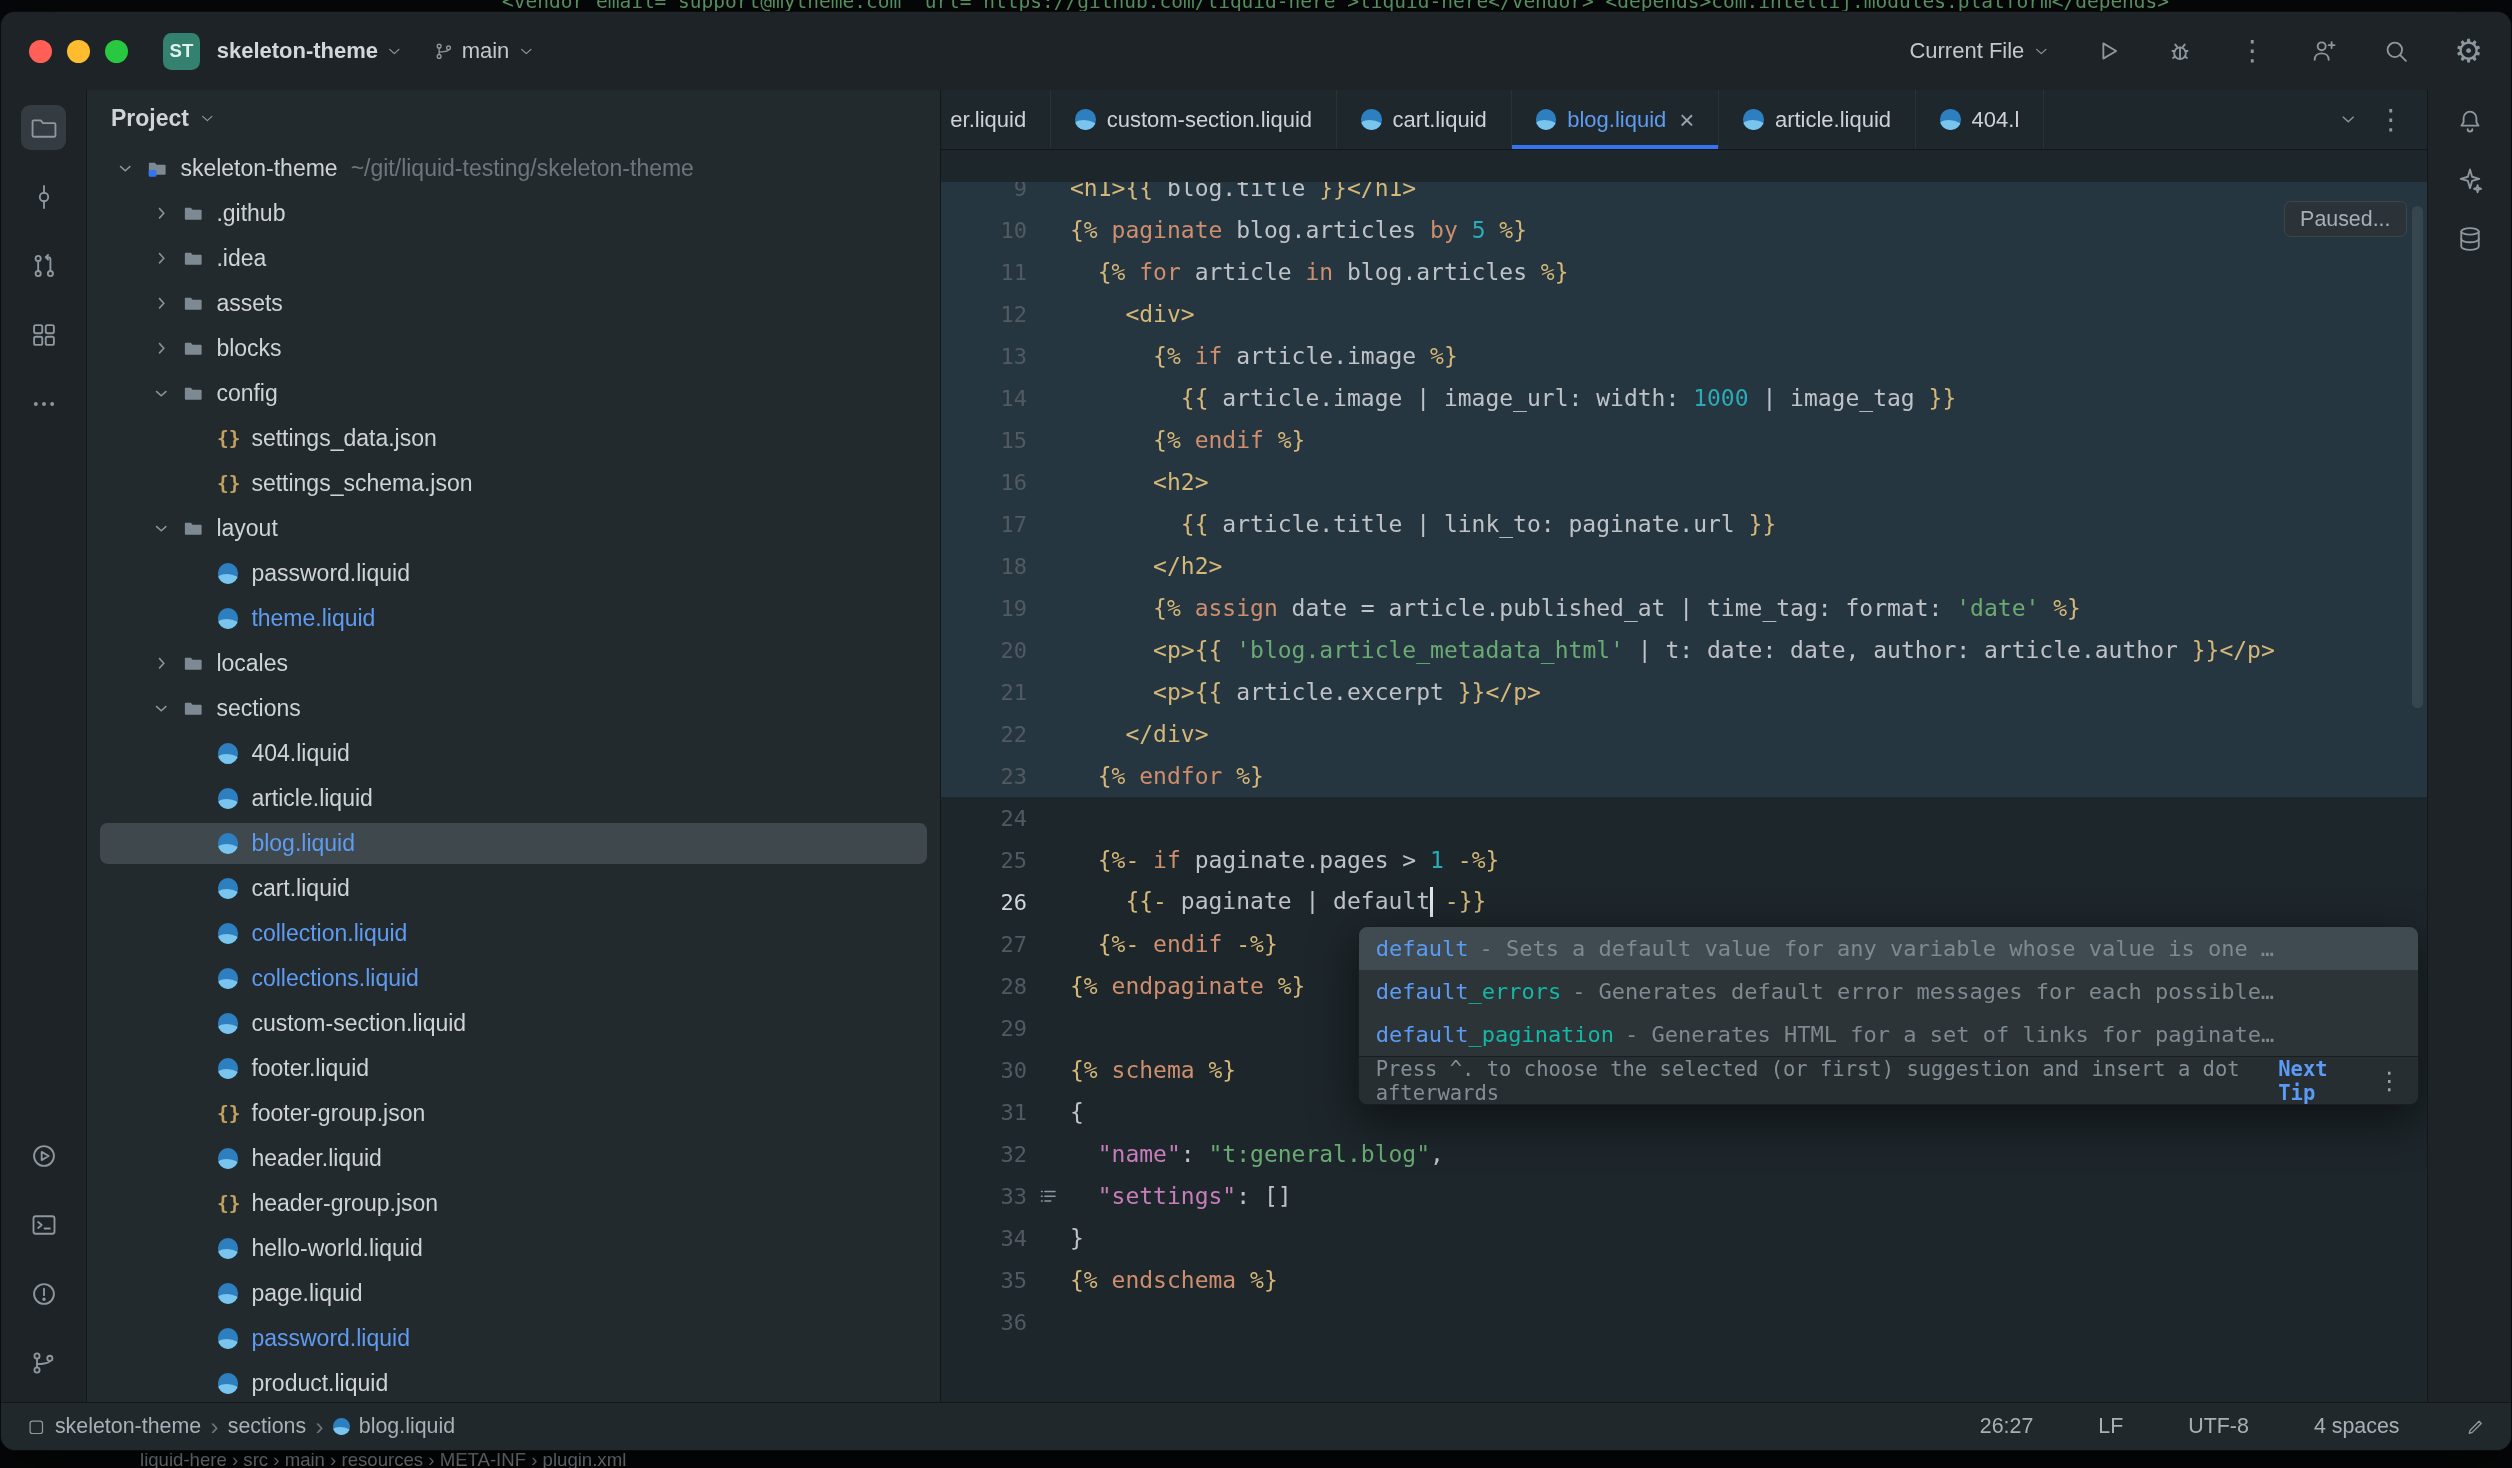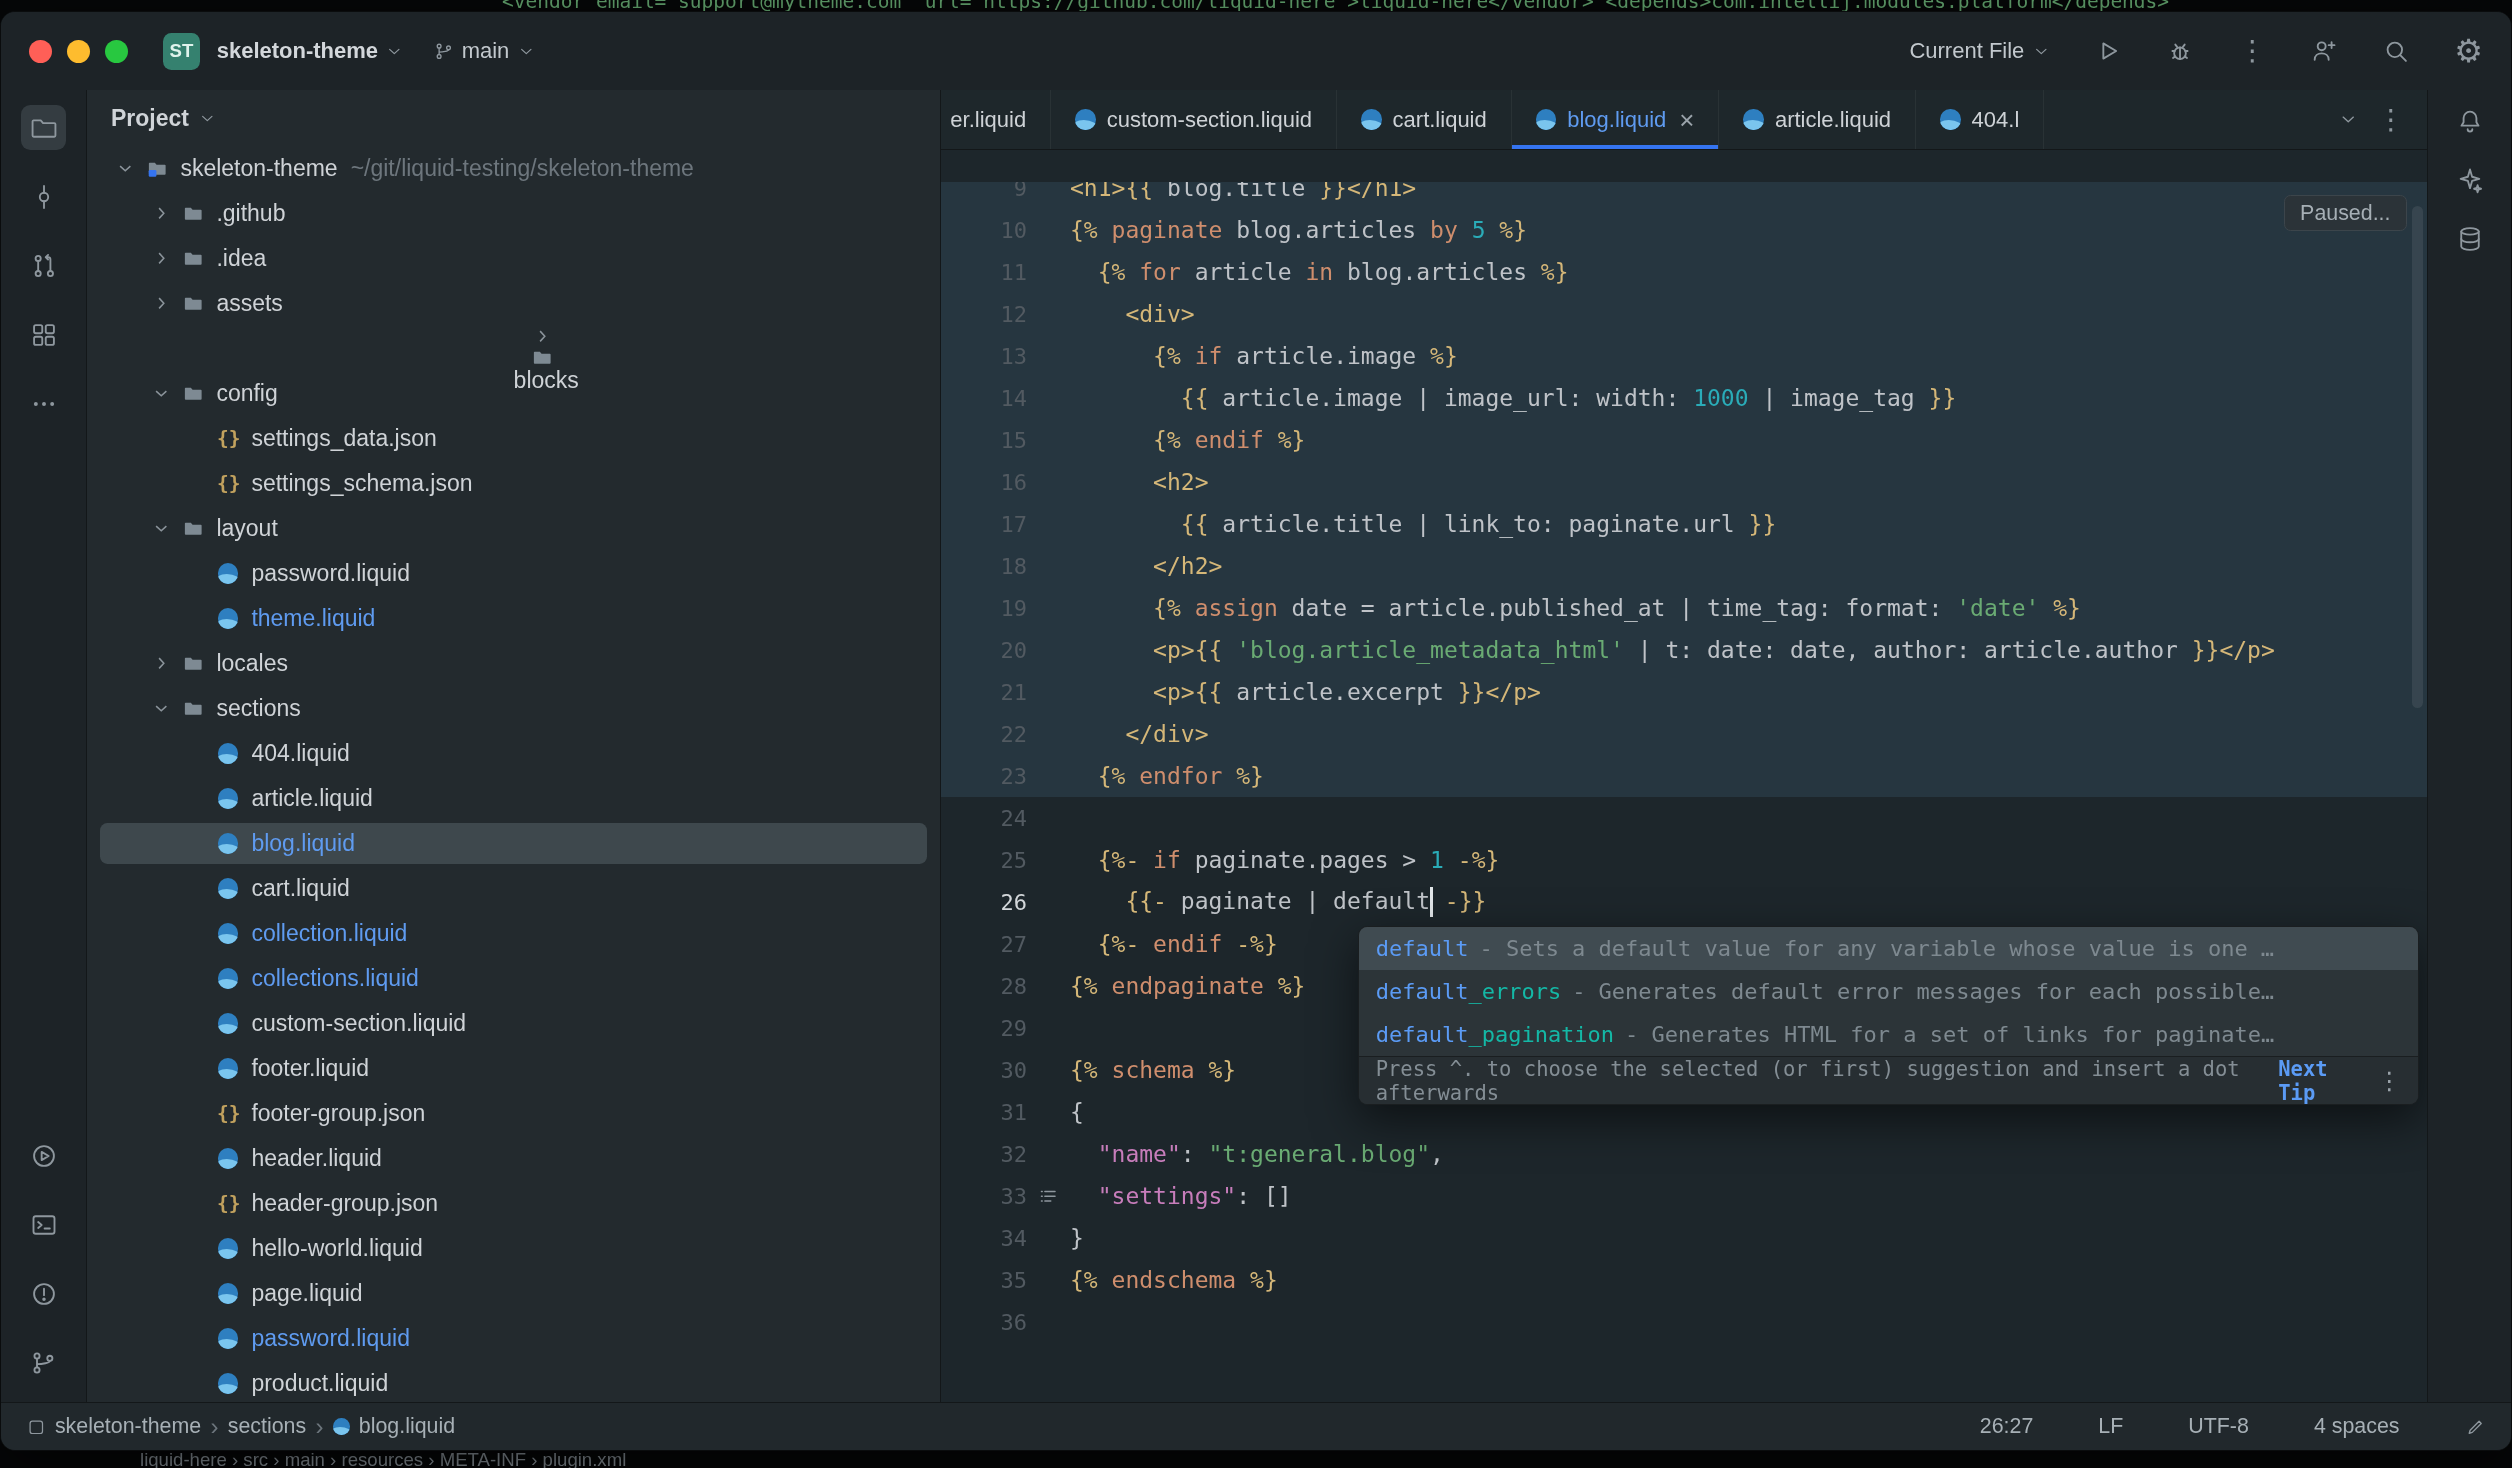--- a/index.html
+++ b/index.html
@@ -109,21 +109,21 @@
   .code-line.sel{background:var(--bg-sel-line);}
   .ln{width:86px;flex:none;text-align:right;color:#525a61;font-size:22px;}
   .ln.active{color:#d3d7da;}
   .gslot{width:43px;flex:none;display:flex;justify-content:center;}
   .ctext{white-space:pre;color:var(--tk-def);}
   .tk-t{color:var(--tk-tag)} .tk-k{color:var(--tk-kw)} .tk-n{color:var(--tk-num)}
   .tk-s{color:var(--tk-str)} .tk-j{color:var(--tk-key)} .tk-h{color:var(--tk-tag)}
   .tk-d{color:var(--tk-def)}
   .caret{display:inline-block;width:2.8px;height:30px;background:#e2e6e9;vertical-align:middle;margin-right:-1.9px;}
 
-  .paused-chip{position:absolute;top:13px;right:20.5px;background:#2b3338;border:0.9px solid #3c454b;
+  .paused-chip{position:absolute;top:19px;right:20.5px;background:#2b3338;border:0.9px solid #3c454b;
     border-radius:6.5px;padding:4.7px 15px;font-family:"Liberation Sans",sans-serif;font-size:21.4px;color:#a6afb5;z-index:3;}
   .scroll-thumb{position:absolute;right:3.7px;top:24px;width:11px;height:502px;border-radius:5.6px;
     background:rgba(255,255,255,.08);}
 
   
   .popup{position:absolute;left:417px;top:744px;width:1061px;background:#2c3438;border:0.9px solid #1a1e20;
     border-radius:9.3px;box-shadow:0 15px 45px rgba(0,0,0,.55);overflow:hidden;z-index:5;}
   .popup-row{height:43px;display:flex;align-items:center;padding:0 16.7px;white-space:nowrap;overflow:hidden;
     font-family:"DejaVu Sans Mono",monospace;font-size:22px;}
   .popup-row.selected{background:#404b51;}
@@ -375,21 +375,21 @@
             </span>
             <span class="tree-icon">
               <span class="ic small">
                 <svg viewBox="0 0 24 24">
                   <path d="M3 5.5h6.2l2 2.3h9.6a1 1 0 0 1 1 1v9.7a1 1 0 0 1-1 1H3.2a1 1 0 0 1-1-1V6.5a1 1 0 0 1 .8-1z" fill="#7e8a93" stroke="none"></path>
                 </svg>
               </span>
             </span>
             <span class="tree-label">assets</span>
           </div>
-          <div class="tree-row" style="padding-left: 58px; flex-direction: column;">
+          <div class="tree-row" style="padding-left: 58px;">
             <span class="tw">
               <svg viewBox="0 0 24 24" style="width: 20.5px; height: 20.5px; fill: none; stroke: currentcolor; stroke-width: 1.8;">
                 <polyline points="9.5 6 15 12 9.5 18"></polyline>
               </svg>
             </span>
             <span class="tree-icon">
               <span class="ic small">
                 <svg viewBox="0 0 24 24">
                   <path d="M3 5.5h6.2l2 2.3h9.6a1 1 0 0 1 1 1v9.7a1 1 0 0 1-1 1H3.2a1 1 0 0 1-1-1V6.5a1 1 0 0 1 .8-1z" fill="#7e8a93" stroke="none"></path>
                 </svg>

